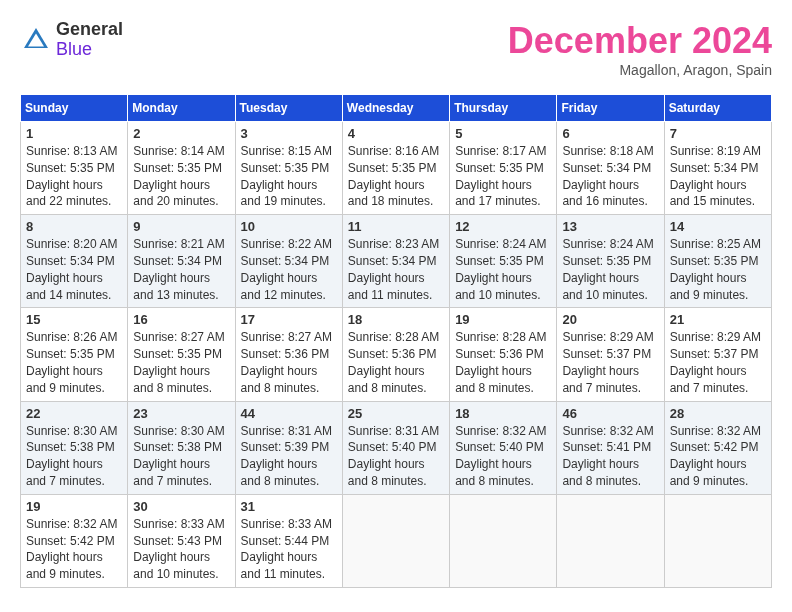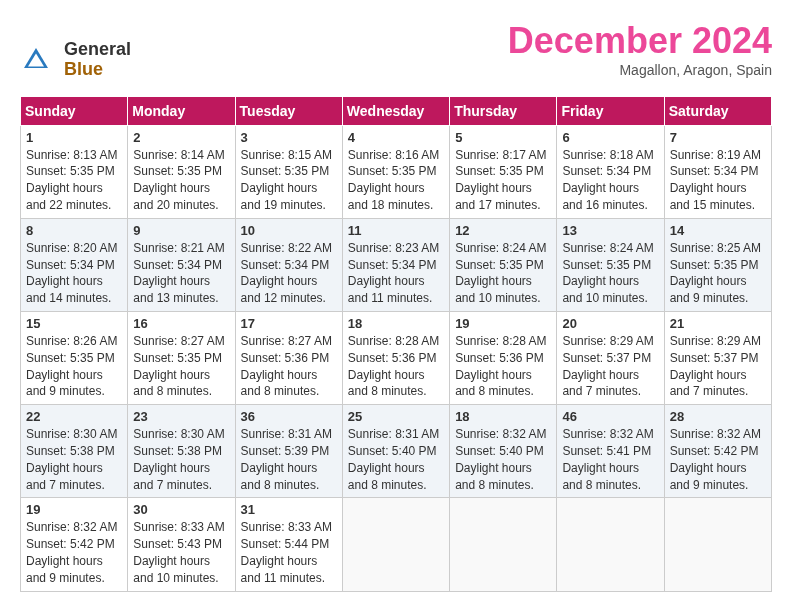--- a/index.html
+++ b/index.html
@@ -12,37 +12,36 @@
     }
     .header {
       display: flex;
       justify-content: space-between;
       align-items: flex-start;
       margin-bottom: 16px;
     }
     .logo {
       display: flex;
       align-items: center;
-      gap: 12px;
-      margin-top: 20px;
+      gap: 4px;
     }
     .logo-text {
       display: flex;
       flex-direction: column;
       line-height: 1.1;
     }
     .logo-general {
       font-size: 18px;
       font-weight: bold;
       color: #333;
     }
     .logo-blue {
       font-size: 18px;
-      font-weight: bold;
-      color: #a16207;
+      font-weight: normal;
+      color: #6d28d9;
     }
     .logo-icon {
       width: 32px;
       height: 32px;
     }
     .title-block {
       text-align: right;
     }
     .month-title {
       font-size: 36px;
@@ -51,23 +50,23 @@
     }
     .location {
       font-size: 14px;
       color: #555;
     }
     .calendar {
       width: 100%;
       border-collapse: collapse;
     }
     .calendar th {
-      background: #be185d;
+      background: #1d4ed8;
       color: #fff;
-      font-size: 14px;
+      font-size: 12px;
       font-weight: bold;
       padding: 6px 4px;
       text-align: left;
       border: 1px solid #fff;
     }
     .calendar td {
       vertical-align: top;
       border: 1px solid #ccc;
       padding: 4px 5px;
       width: calc(100% / 7);
@@ -222,21 +221,21 @@
       <tr>
         <td>
         <span class="day-num">22</span>
         <span class="day-info">Sunrise: 8:30 AM<br>Sunset: 5:38 PM<br>Daylight hours<br>and 7 minutes.</span>
       </td>
         <td>
         <span class="day-num">23</span>
         <span class="day-info">Sunrise: 8:30 AM<br>Sunset: 5:38 PM<br>Daylight hours<br>and 7 minutes.</span>
       </td>
         <td>
-        <span class="day-num">36</span>
+        <span class="day-num">44</span>
         <span class="day-info">Sunrise: 8:31 AM<br>Sunset: 5:39 PM<br>Daylight hours<br>and 8 minutes.</span>
       </td>
         <td>
         <span class="day-num">25</span>
         <span class="day-info">Sunrise: 8:31 AM<br>Sunset: 5:40 PM<br>Daylight hours<br>and 8 minutes.</span>
       </td>
         <td>
         <span class="day-num">18</span>
         <span class="day-info">Sunrise: 8:32 AM<br>Sunset: 5:40 PM<br>Daylight hours<br>and 8 minutes.</span>
       </td>

